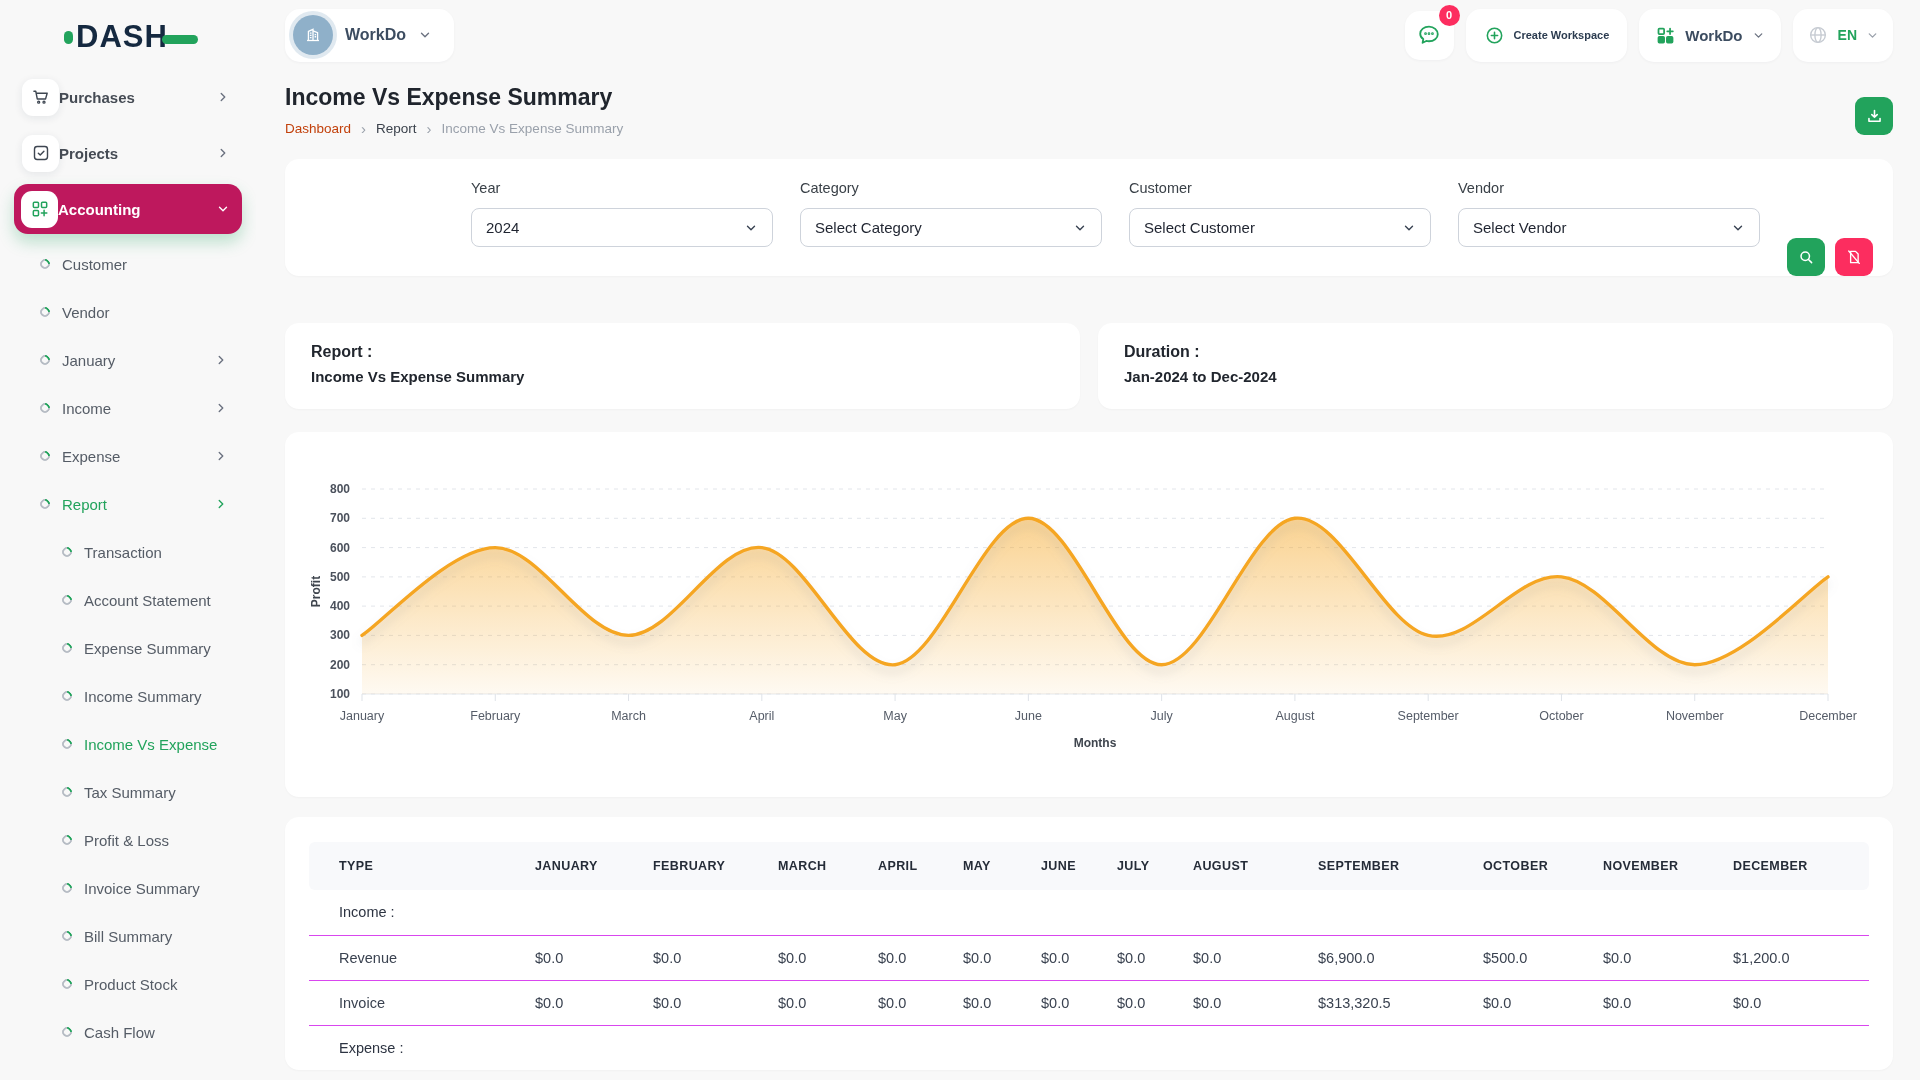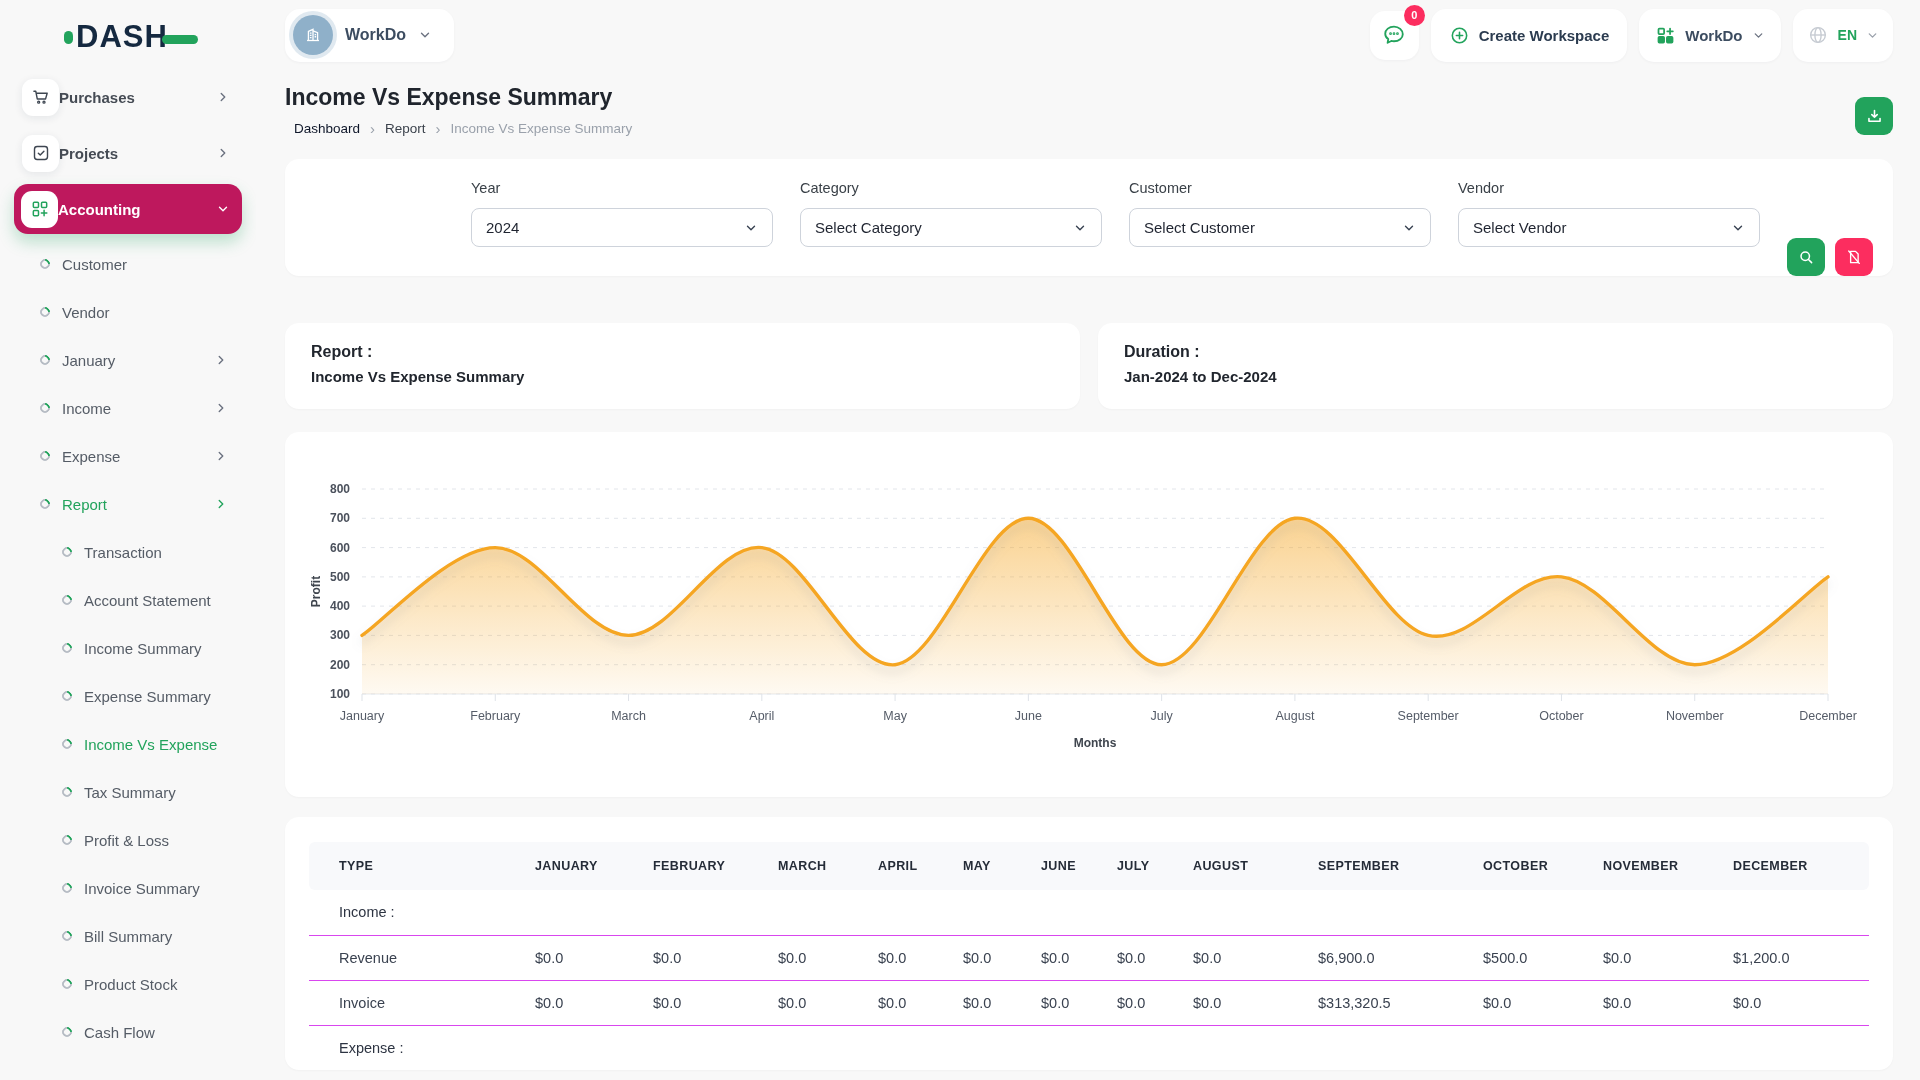--- a/index.html
+++ b/index.html
@@ -51,30 +51,30 @@
   .avatar { width:40px; height:40px; border-radius:50%; background:#8fb0c9; box-shadow:0 0 0 4px rgba(143,176,201,.28); display:flex; align-items:center; justify-content:center; }
   .ws-pill .name { font-size:16px; font-weight:600; color:#3c4c60; }
   .top-right { display:flex; align-items:center; gap:12px; }
   .icon-btn { width:49px; height:49px; border-radius:15px; background:#fff; box-shadow:0 1px 3px rgba(16,24,40,.04); display:flex; align-items:center; justify-content:center; position:relative; cursor:pointer; }
   .badge {
     position:absolute; top:-6px; right:-6px; min-width:21px; height:21px; border-radius:50%;
     background:#FC2D5F; color:#fff; font-size:11px; font-weight:700;
     display:flex; align-items:center; justify-content:center;
   }
   .cw-pill { padding:0 18px; gap:9px; }
-  .cw-pill .t { font-size:15px; font-weight:600; color:#2c3c50; }
+  .cw-pill .t { font-size:11px; font-weight:600; color:#2c3c50; }
   .app-pill { padding:0 16px; gap:9px; }
   .app-pill .t { font-size:15px; font-weight:600; color:#3c4c60; }
   .lang-pill { padding:0 14px; gap:9px; }
   .lang-pill .t { font-size:14px; font-weight:700; color:#22A35C; }
   
   .page-head { display:flex; align-items:flex-start; justify-content:space-between; margin-top:14px; }
   .page-title { font-size:23px; font-weight:700; color:#20252d; }
   .breadcrumb { display:flex; align-items:center; gap:10px; margin-top:9px; font-size:13.5px; }
-  .breadcrumb .home { color:#0f172a; cursor:pointer;margin-left:9px; }
+  .breadcrumb .home { color:#c2410c; cursor:pointer; }
   .breadcrumb .sep { color:#9aa1ab; font-size:15px; }
   .breadcrumb .mid { color:#3b424c; cursor:pointer; }
   .breadcrumb .cur { color:#9aa1ab; }
   .sq-btn { width:38px; height:38px; border-radius:9px; display:flex; align-items:center; justify-content:center; border:none; cursor:pointer; }
   .sq-btn.green { background:#22A35C; }
   .sq-btn.pink { background:#FC2D5F; }
   .dl-btn { margin-top:13px; }
   
   .card { background:#fff; border-radius:14px; box-shadow:0 1px 2px rgba(16,24,40,.03); }
   .filter-card { margin-top:22px; height:117px; padding:21px 20px 0 24px; display:flex; }
@@ -209,25 +209,25 @@
       <div class="sub-item lvl2">
         <span class="bullet"></span>
         <span class="lbl">Transaction</span>
       </div>
       <div class="sub-item lvl2">
         <span class="bullet"></span>
         <span class="lbl">Account Statement</span>
       </div>
       <div class="sub-item lvl2">
         <span class="bullet"></span>
+        <span class="lbl">Expense Summary</span>
+      </div>
+      <div class="sub-item lvl2">
+        <span class="bullet"></span>
         <span class="lbl">Income Summary</span>
-      </div>
-      <div class="sub-item lvl2">
-        <span class="bullet"></span>
-        <span class="lbl">Expense Summary</span>
       </div>
       <div class="sub-item lvl2 active">
         <span class="bullet"></span>
         <span class="lbl">Income Vs Expense</span>
       </div>
       <div class="sub-item lvl2">
         <span class="bullet"></span>
         <span class="lbl">Tax Summary</span>
       </div>
       <div class="sub-item lvl2">

